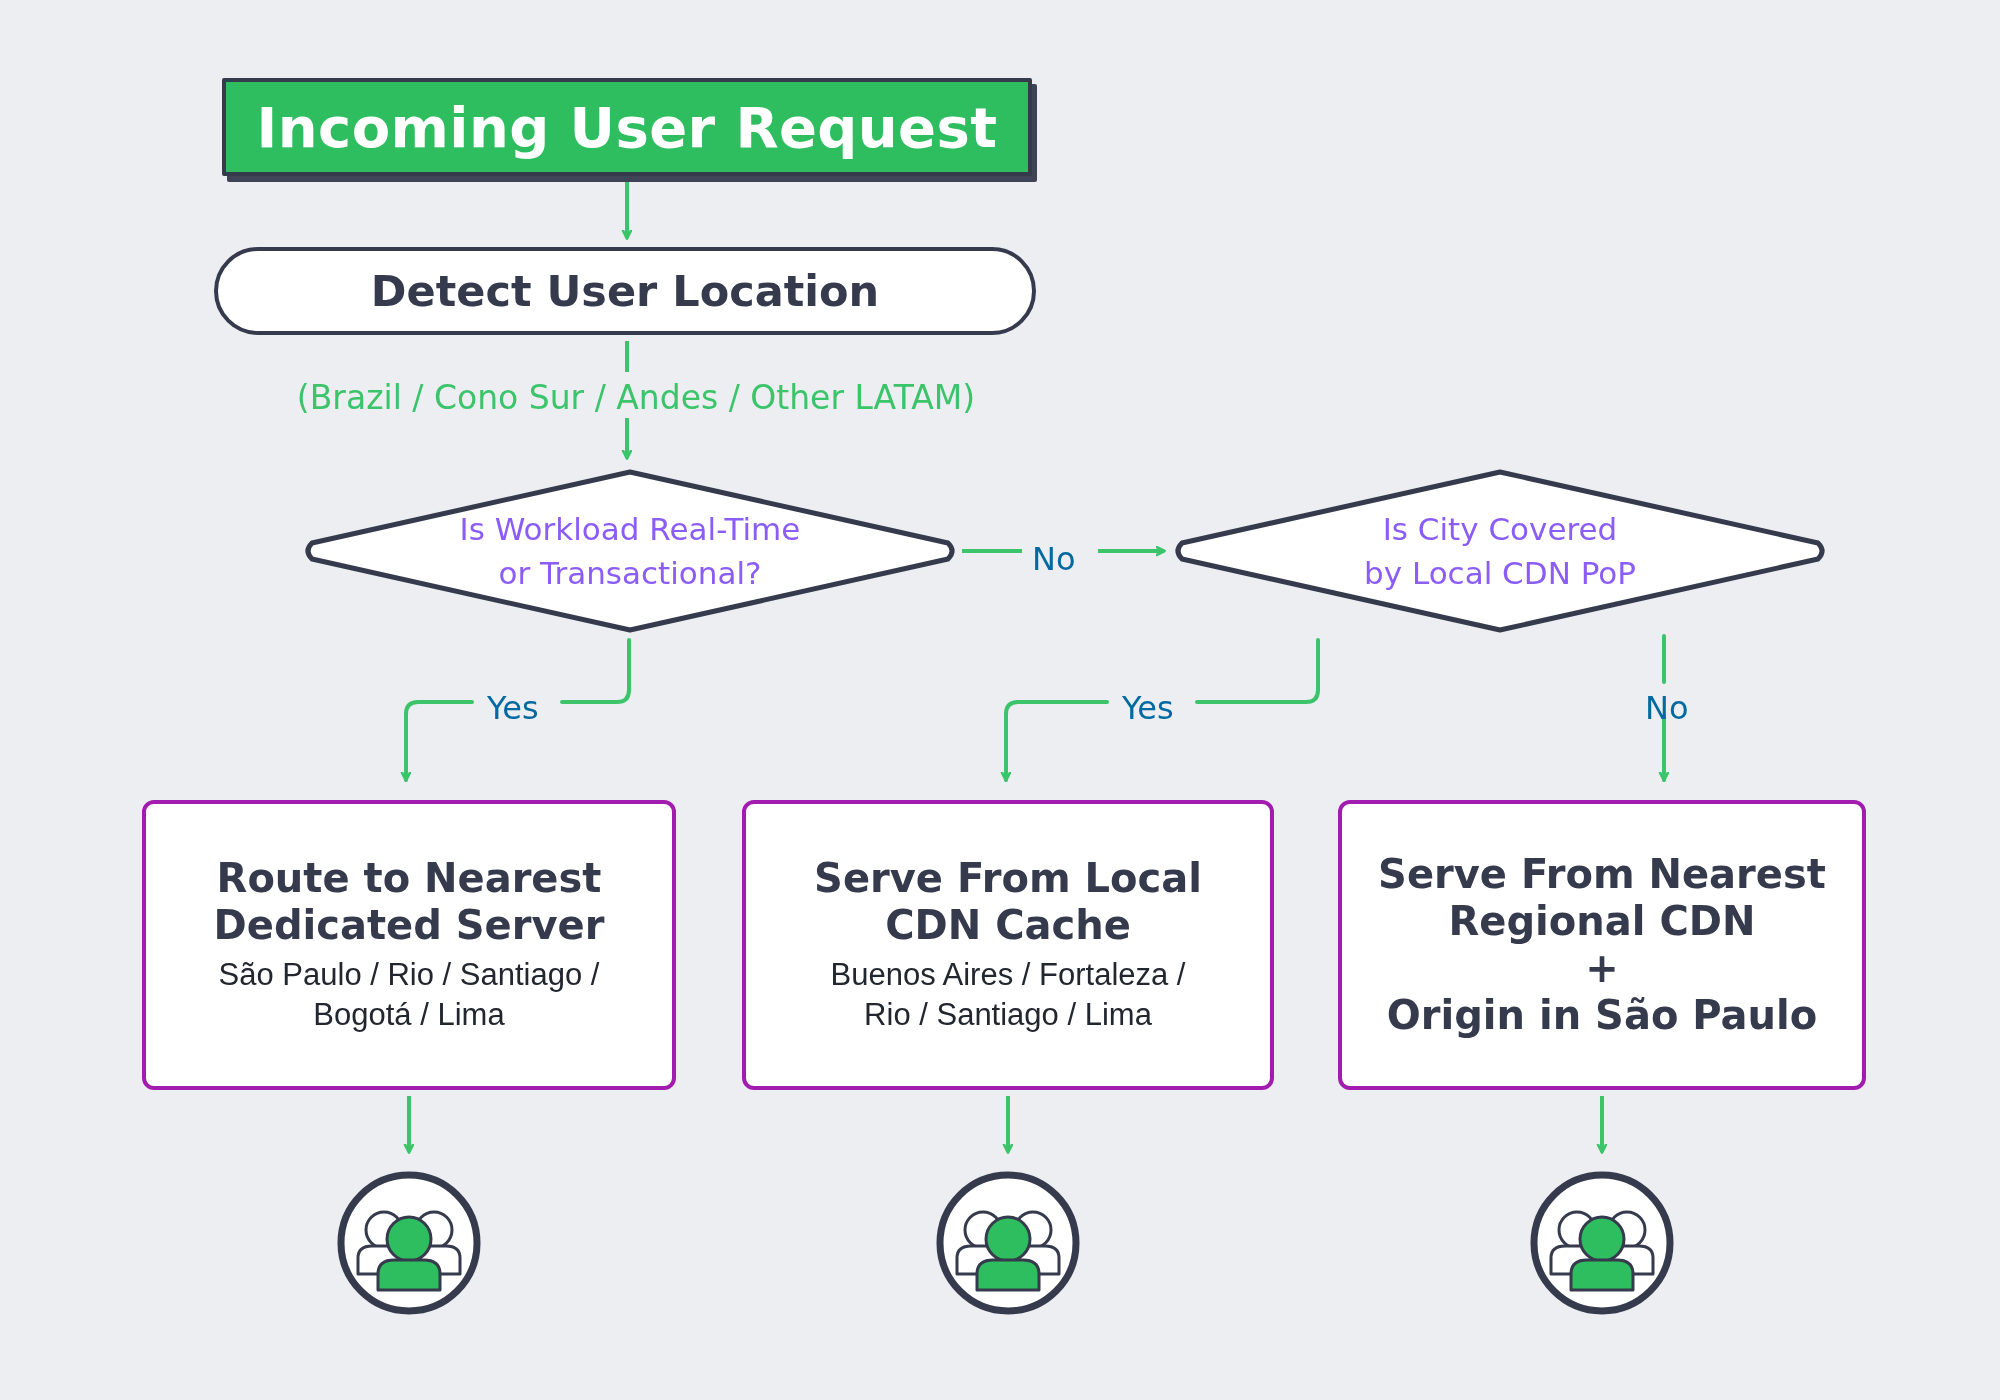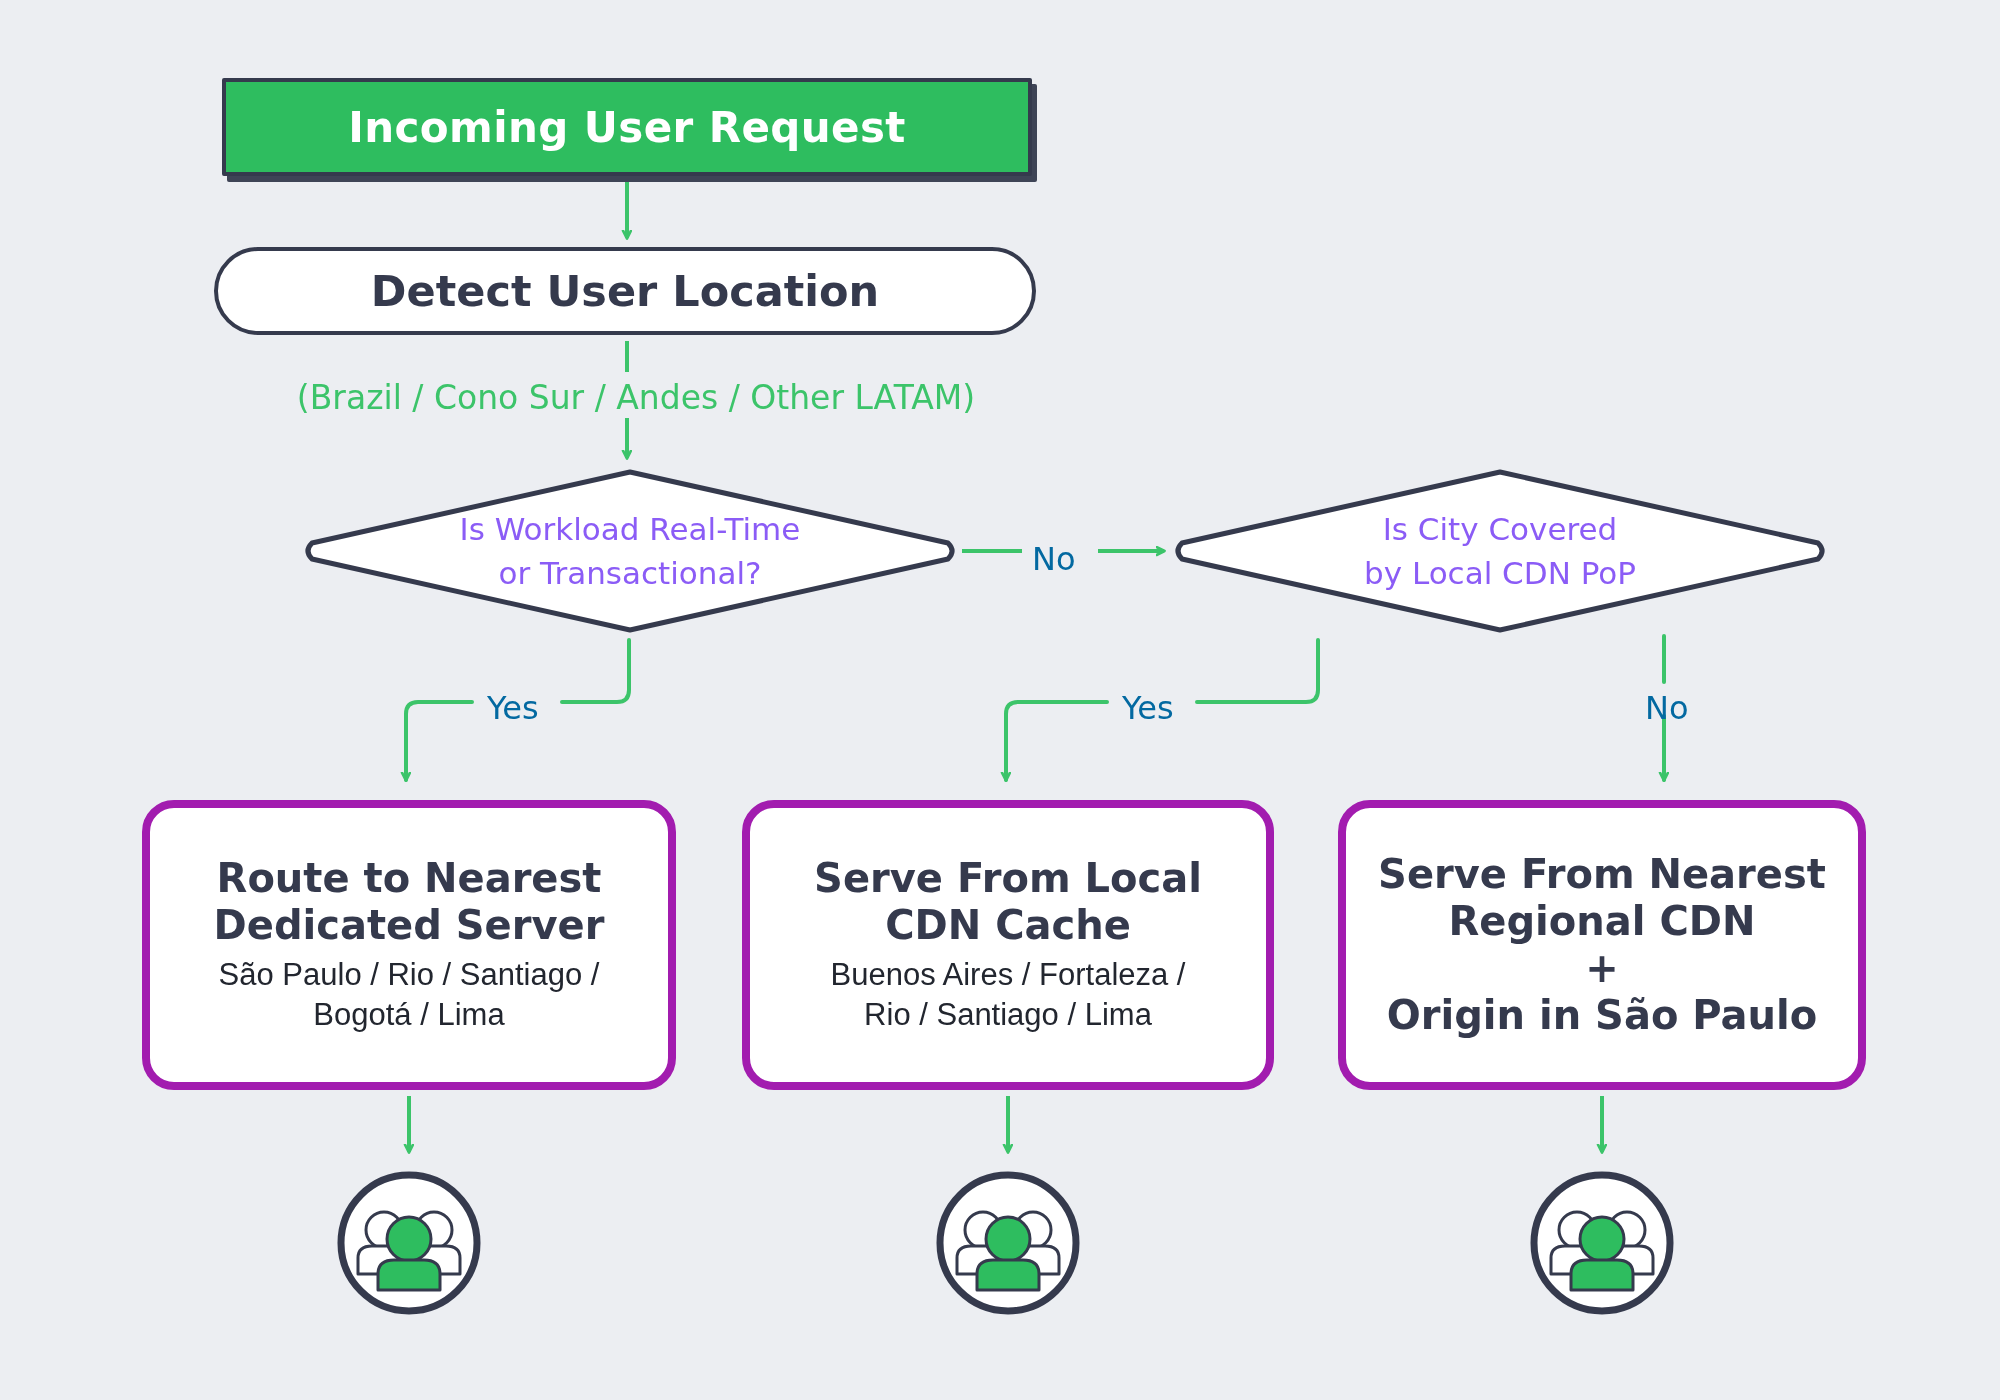--- a/index.html
+++ b/index.html
@@ -43,21 +43,21 @@
     top: 78px;
     width: 810px;
     height: 98px;
     background: #2ebd5f;
     border: 4px solid #353a4d;
     border-radius: 2px;
     box-shadow: 5px 6px 0 rgba(53,58,77,0.95);
   }
   .start-node .label {
     color: #ffffff;
-    font-size: 42px;
+    font-size: 56px;
     font-weight: bold;
     letter-spacing: 0.4px;
     font-family: "DejaVu Sans", sans-serif;
   }
 
   
   .process-node {
     left: 214px;
     top: 247px;
     width: 822px;
@@ -104,22 +104,22 @@
     font-size: 31px;
     line-height: 1.42;
     font-family: "DejaVu Sans", sans-serif;
   }
   #decision-workload { left: 300px; top: 466px; width: 660px; height: 170px; }
   #decision-cdn      { left: 1170px; top: 466px; width: 660px; height: 170px; }
 
   
   .outcome {
     background: #ffffff;
-    border: 8px solid #a21caf;
-    border-radius: 32px;
+    border: 4px solid #a21caf;
+    border-radius: 12px;
     padding: 0 22px;
   }
   .outcome .title {
     color: #353a4d;
     font-size: 40px;
     font-weight: 600;
     line-height: 1.17;
     font-family: "DejaVu Sans", sans-serif;
   }
   .outcome .subtitle {

